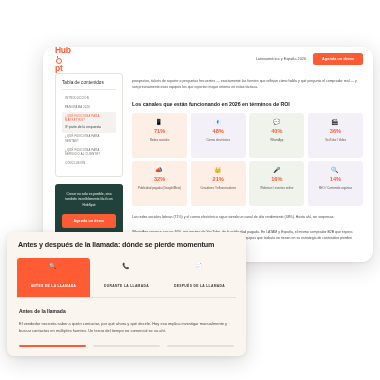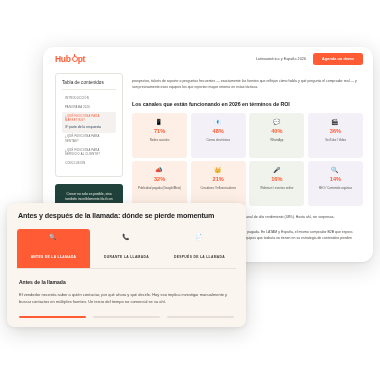--- a/index.html
+++ b/index.html
@@ -44,20 +44,21 @@
     padding: 0 10px 0 12px;
   }
   .brand-logo {
     font-size: 8.5px;
     font-weight: bold;
     color: #ff5c35;
     letter-spacing: -0.3px;
     display: flex;
     align-items: flex-start;
     gap: 1px;
+    flex-direction: column;
   }
   .brand-sprocket {
     display: inline-block;
     width: 6px;
     height: 6px;
     position: relative;
     margin: 0 -0.5px;
   }
   .brand-sprocket::before {
     content: "";
@@ -243,21 +244,21 @@
     font-size: 3.5px;
     line-height: 1.85;
     color: #4f4b47;
     margin: 8px 0 0 0;
   }
 
   
   .overlay-card {
     position: absolute;
     left: 7px;
-    top: 203px;
+    top: 232px;
     width: 239px;
     background: #fbf5f0;
     border-radius: 7px;
     box-shadow: 0 6px 20px rgba(40, 30, 25, 0.16), 0 1px 4px rgba(40,30,25,0.08);
     overflow: hidden;
     padding: 0 0 9px 0;
   }
   .overlay-title {
     font-size: 7.2px;
     font-weight: bold;

